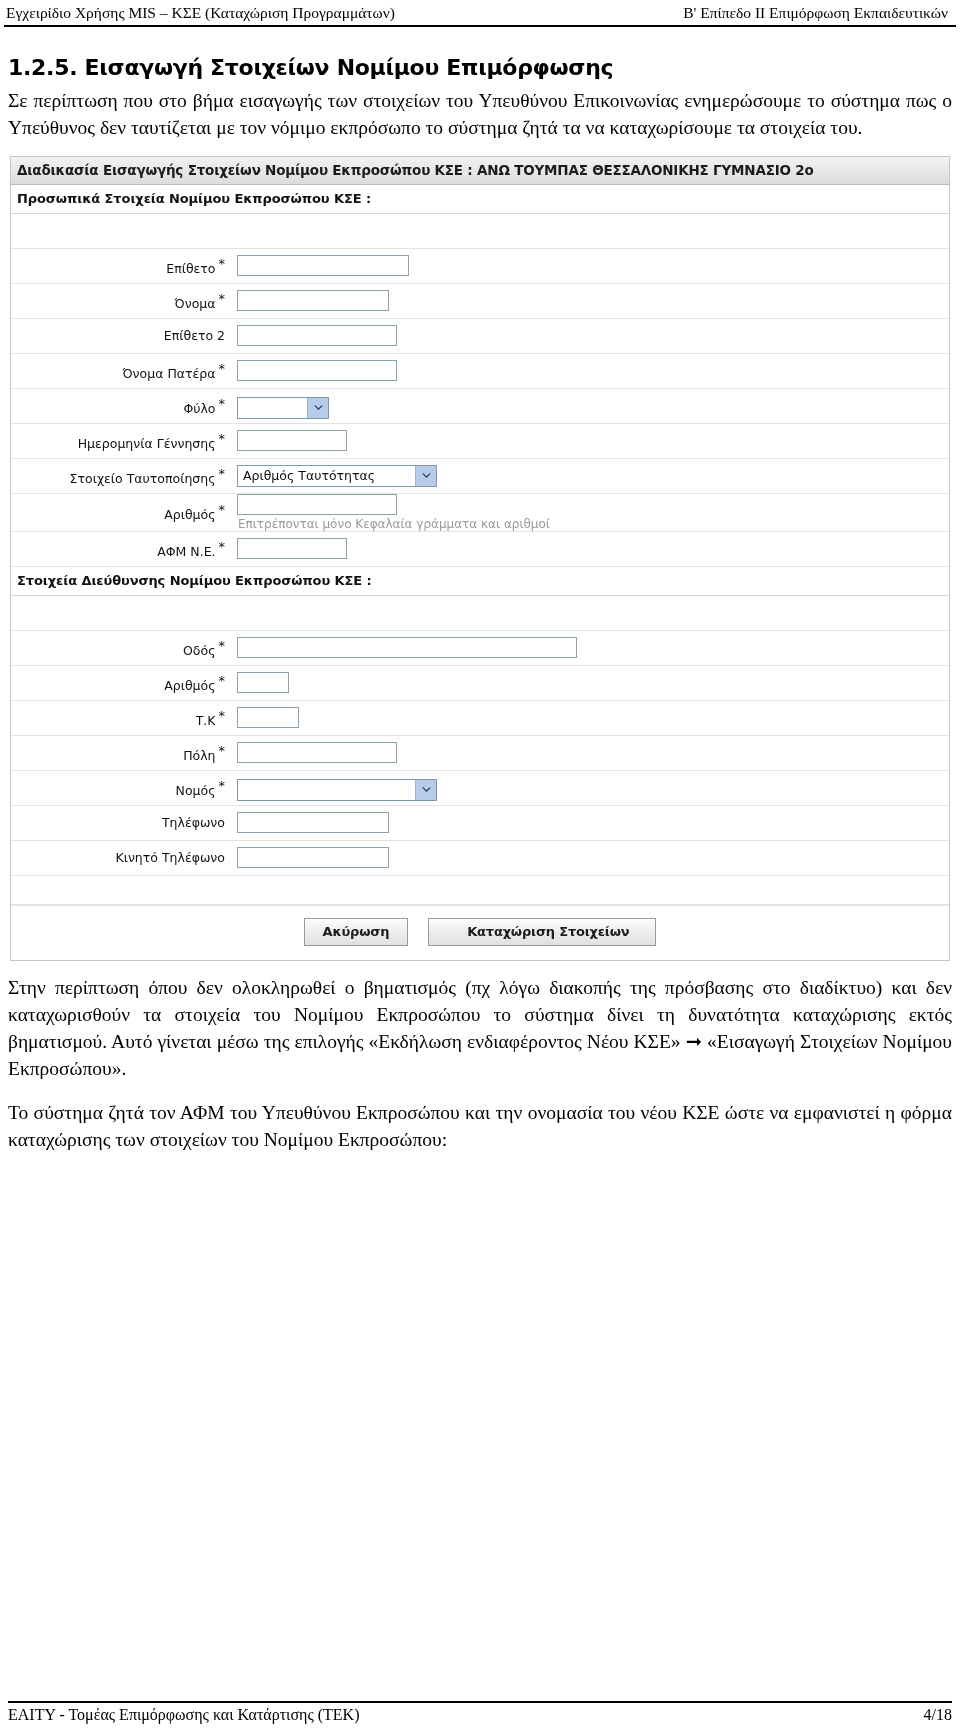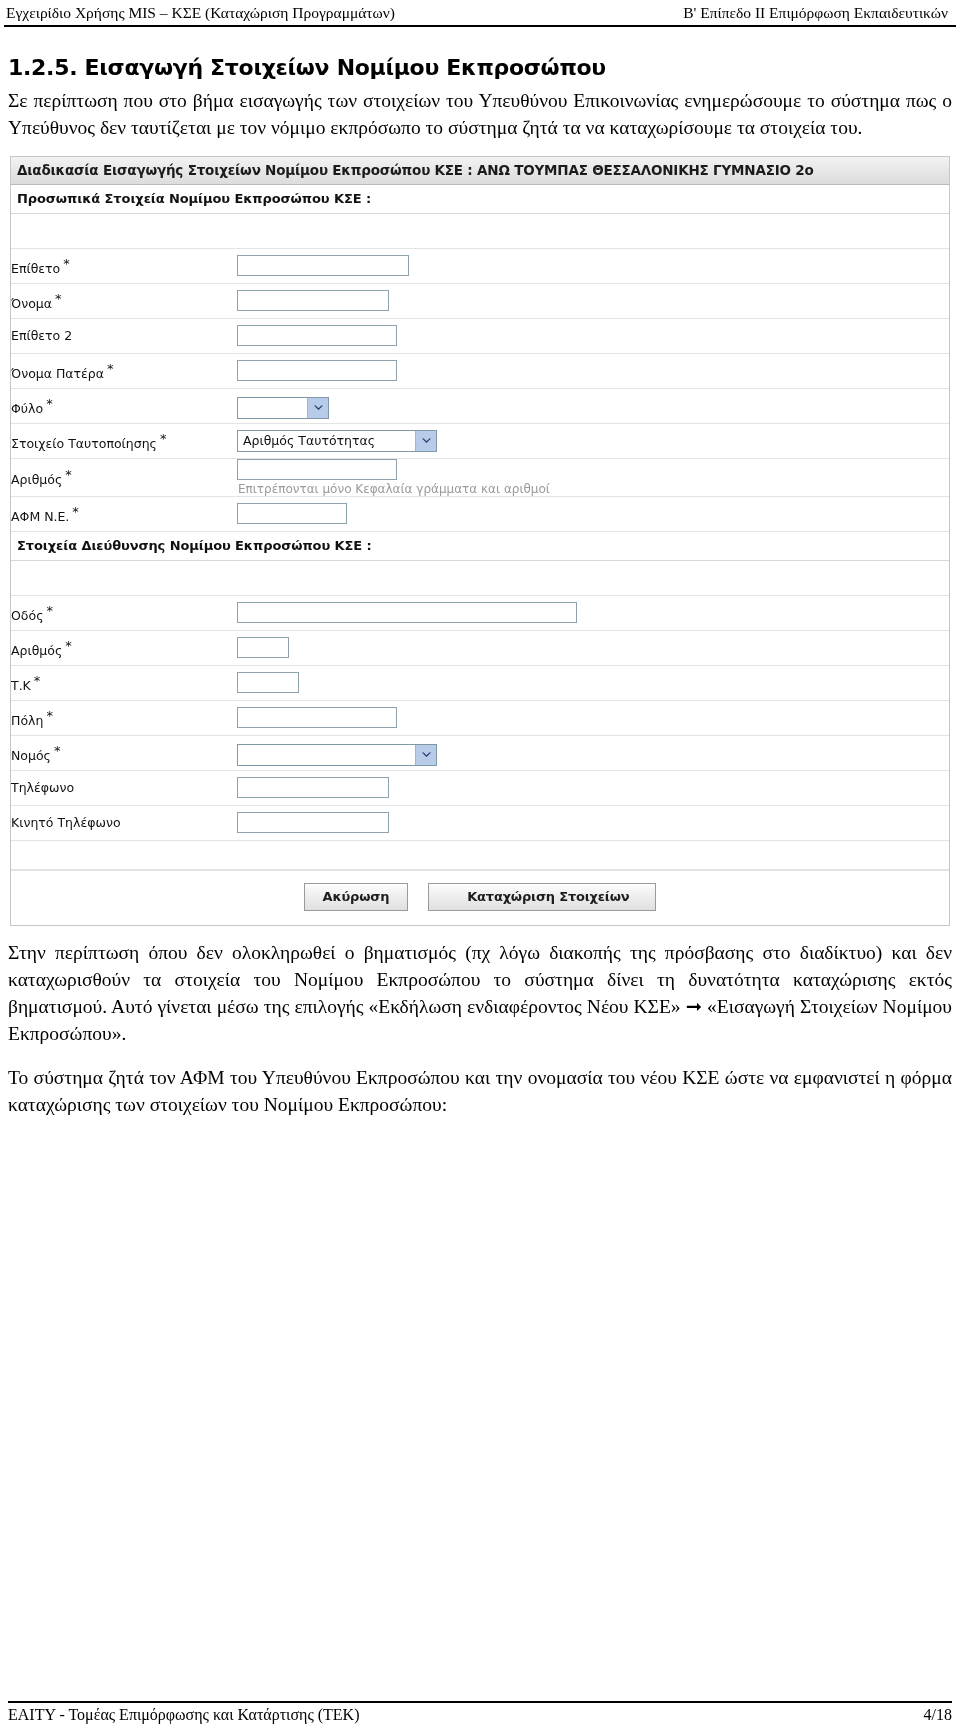--- a/index.html
+++ b/index.html
@@ -88,20 +88,21 @@
   .frow{
     display:flex;
     align-items:center;
     border-bottom:1px solid #e3e3e3;
     min-height:34px;
     background:#fff;
   }
   .frow .lab{
     width:222px;
     min-width:222px;
+    text-align:right;
     padding-right:8px;
     font-size:12.5px;
     color:#111;
     box-sizing:border-box;
     white-space:nowrap;
   }
   .frow .lab .req{
     color:#111;
     font-size:13px;
     vertical-align:super;
@@ -197,21 +198,21 @@
 <div class="page">
 
   <div class="rhead">
     <div class="left">Εγχειρίδιο Χρήσης MIS – ΚΣΕ (Καταχώριση Προγραμμάτων)</div>
     <div class="right">Β' Επίπεδο ΙΙ Επιμόρφωση Εκπαιδευτικών</div>
   </div>
   <hr class="rule">
 
   <div class="content">
 
-    <h2 class="sec">1.2.5. Εισαγωγή Στοιχείων Νομίμου Εκπροσώπου</h2>
+    <h2 class="sec">1.2.5. Εισαγωγή Στοιχείων Νομίμου Επιμόρφωσης</h2>
 
     <p class="just">Σε περίπτωση που στο βήμα εισαγωγής των στοιχείων του Υπευθύνου Επικοινωνίας ενημερώσουμε το σύστημα πως ο Υπεύθυνος δεν ταυτίζεται με τον νόμιμο εκπρόσωπο το σύστημα ζητά τα να καταχωρίσουμε τα στοιχεία του.</p>
 
     <div class="shot">
 
       <div class="shot-title">Διαδικασία Εισαγωγής Στοιχείων Νομίμου Εκπροσώπου ΚΣΕ : ΑΝΩ ΤΟΥΜΠΑΣ ΘΕΣΣΑΛΟΝΙΚΗΣ ΓΥΜΝΑΣΙΟ 2ο</div>
 
       <div class="sub-title">Προσωπικά Στοιχεία Νομίμου Εκπροσώπου ΚΣΕ :</div>
 
       <div class="spacer-row tall"></div>
@@ -246,20 +247,26 @@
             <div class="fld"><div class="sel w-s">
                 <span class="txt"></span>
                 <span class="arrow">
                   <svg width="11" height="8" viewBox="0 0 11 8">
                     <path d="M1 1.5 L5.5 6 L10 1.5 L8.4 1.5 L5.5 4.3 L2.6 1.5 Z" fill="#1c3f6e"></path>
                   </svg>
                 </span>
               </div></div>
           </div>
           <div class="frow">
+            <div class="lab">Ημερομηνία Γέννησης<span class="req">*</span></div>
+            <div class="fld">
+              <div class="inp w-sm"></div>
+            </div>
+          </div>
+          <div class="frow">
             <div class="lab">Στοιχείο Ταυτοποίησης<span class="req">*</span></div>
             <div class="fld"><div class="sel w-xl">
                 <span class="txt">Αριθμός Ταυτότητας</span>
                 <span class="arrow">
                   <svg width="11" height="8" viewBox="0 0 11 8">
                     <path d="M1 1.5 L5.5 6 L10 1.5 L8.4 1.5 L5.5 4.3 L2.6 1.5 Z" fill="#1c3f6e"></path>
                   </svg>
                 </span>
               </div></div>
           </div>

